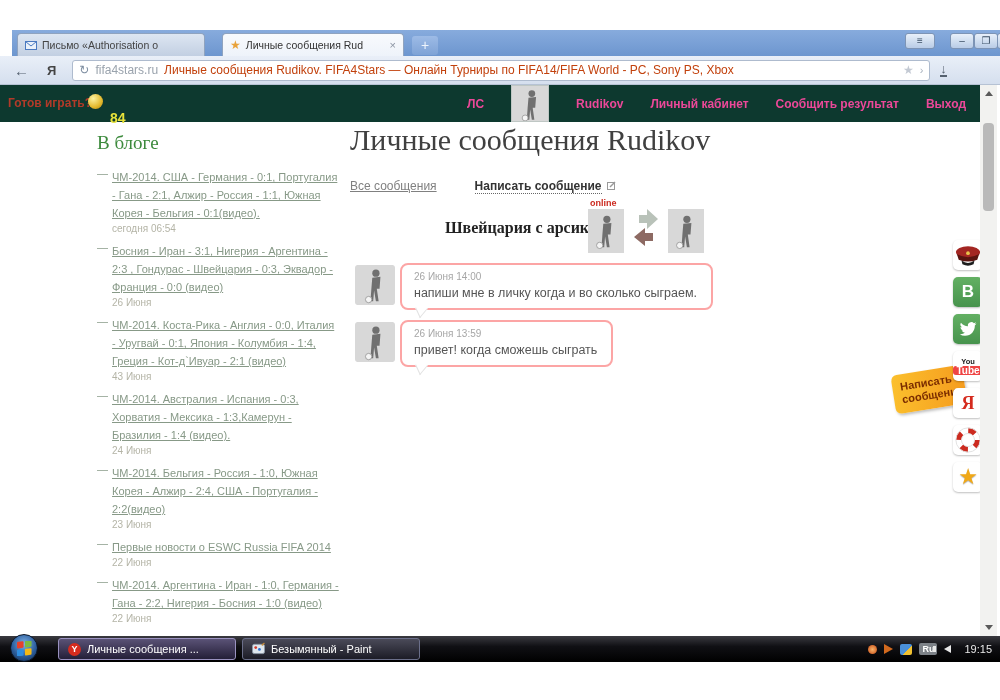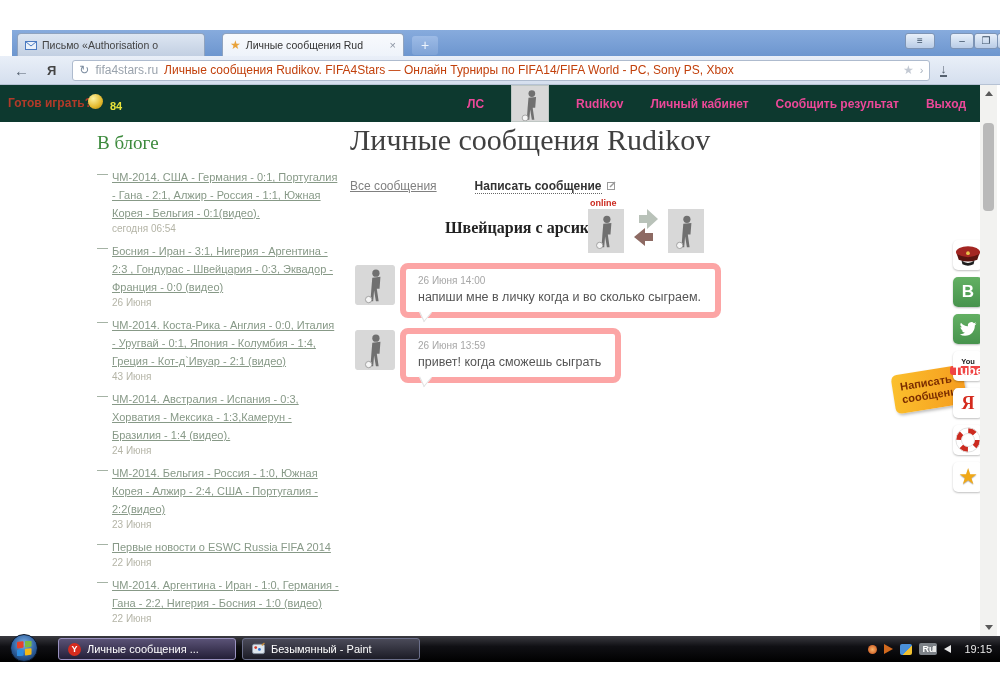--- a/index.html
+++ b/index.html
@@ -48,21 +48,21 @@
   .dl-arrow { color:#55616f; font-size:13px; margin-left:10px; border-bottom:2px solid #55616f;
               line-height:11px; height:14px; }
 
   
   #viewport { left:0; top:85px; width:980px; height:551px; background:#fff; overflow:hidden; }
 
   #greenbar { left:0; top:0; width:980px; height:37px; background:#0d392f; }
   .ready { position:absolute; left:8px; top:11px; color:#b23a29; font-weight:bold; font-size:12px; }
   .coin { position:absolute; left:88px; top:9px; width:15px; height:15px; border-radius:50%;
           background:radial-gradient(circle at 35% 30%, #fdf3a0, #e3b92c 60%, #a87f12); }
-  .coins-count { position:absolute; left:110px; top:15px; color:#e7e23a; font-weight:bold; font-size:11px; }
+  .coins-count { position:absolute; left:110px; top:25px; color:#e7e23a; font-weight:bold; font-size:14px; }
   .nav-right { position:absolute; right:14px; top:0; height:37px; display:flex; align-items:center; gap:27px; }
   .nav-link { color:#ec4899; font-weight:bold; font-size:12px; white-space:nowrap; }
   .nav-avatar { width:38px; height:37px; background:#d8d8d8; border:1px solid #bfc7c4; overflow:hidden; }
 
   
   #blog { left:97px; top:47px; width:242px; }
   .blog-title { font-family:"Liberation Serif", serif; color:#3c8a3c; font-size:19px; margin-bottom:13px; }
   .blog-entry { position:relative; padding-left:15px; margin-bottom:7px; }
   .blog-entry::before { content:"—"; position:absolute; left:0; top:0; color:#8a9c8a; font-size:11px; }
   .blog-link { font-size:11px; line-height:14.5px; color:#879987; text-decoration:underline; cursor:pointer; }
@@ -79,37 +79,37 @@
   .conv-label { position:absolute; left:95px; top:14px; font-family:"Liberation Serif", serif;
                 font-weight:bold; font-size:16px; color:#222; }
   .conv-av { position:absolute; width:36px; height:44px; background:#d8d8d8; overflow:hidden; }
   .conv-av.a1 { left:238px; top:4px; }
   .conv-av.a2 { left:318px; top:4px; }
   .online { position:absolute; left:240px; top:-7px; color:#cc2a1f; font-size:9px; font-weight:bold; }
   .arrows { position:absolute; left:283px; top:2px; }
   .msg { position:relative; margin-top:10px; min-height:46px; }
   .msg-av { position:absolute; left:5px; top:2px; width:40px; height:40px; background:#d8d8d8;
             border-radius:3px; overflow:hidden; }
-  .bubble { position:relative; margin-left:50px; display:inline-block; border:6px solid #fca5a5;
+  .bubble { position:relative; margin-left:50px; display:inline-block; border:2px solid #fca5a5;
             border-radius:8px; padding:6px 14px 8px 12px; background:#fff; white-space:nowrap; }
   .bubble::after { content:""; position:absolute; left:14px; bottom:-6px; width:10px; height:10px;
                    background:#fff; border-right:1px solid #e2e2e2; border-bottom:1px solid #e2e2e2;
                    transform:rotate(65deg) skewX(25deg); }
   .msg-date { font-size:10px; color:#a6a6a6; }
   .msg-text { font-size:12.5px; color:#555; margin-top:4px; }
 
   
   #social { left:953px; top:155px; width:32px; display:flex; flex-direction:column; gap:7px; z-index:5; position:absolute; }
   .soc { width:30px; height:30px; border-radius:5px; display:flex; align-items:center;
          justify-content:center; background:#fff; box-shadow:0 1px 2px rgba(0,0,0,.25); }
   .soc.green { background:linear-gradient(#63b063,#47934d); color:#fff; }
   .vk-letter { font-weight:bold; font-size:17px; color:#fff; }
   .yt { flex-direction:column; gap:0; }
   .yt-you { font-size:7.5px; font-weight:bold; color:#222; line-height:8px; }
-  .yt-tube { font-size:13px; font-weight:bold; color:#fff; background:#ef4444; border-radius:3px;
+  .yt-tube { font-size:10px; font-weight:bold; color:#fff; background:#ef4444; border-radius:3px;
              padding:0 3px; line-height:9px; }
   .ya-letter { color:#d52b1e; font-family:"Liberation Serif", serif; font-weight:bold; font-size:18px; }
   .star-glyph { color:#f0a818; font-size:22px; text-shadow:0 1px 1px rgba(0,0,0,.3); }
 
   #ribbon { left:893px; top:285px; width:72px; background:linear-gradient(100deg,#fbc02d,#f59b1e);
             border-radius:6px; transform:rotate(-9deg); padding:6px 4px 7px 8px; z-index:4;
             box-shadow:1px 2px 3px rgba(0,0,0,.25); position:absolute; }
   .ribbon-label { color:#7b2d00; font-weight:bold; font-size:11px; line-height:13px; }
 
   

